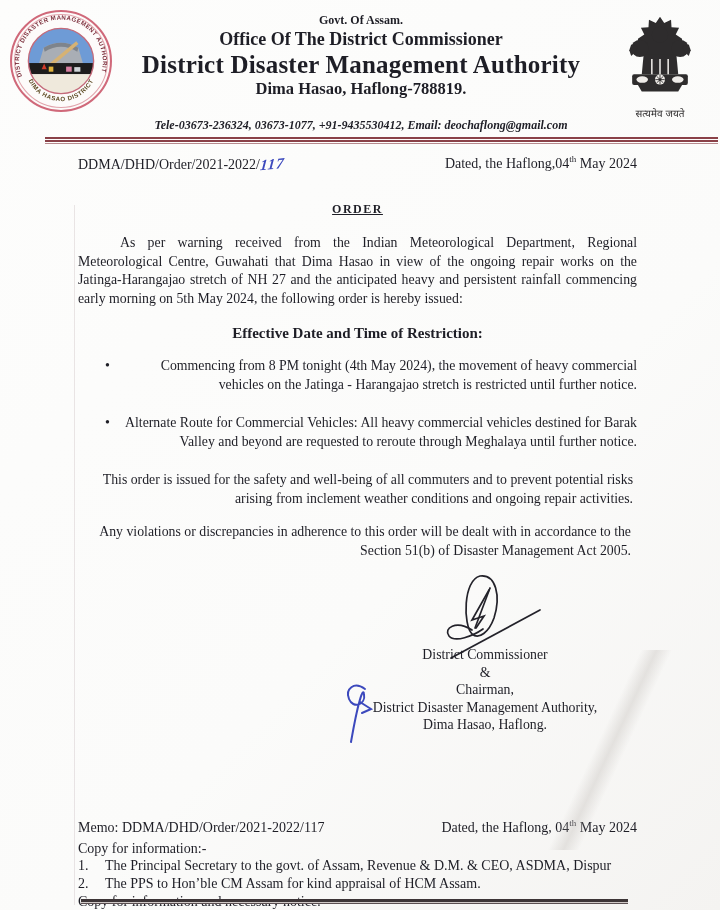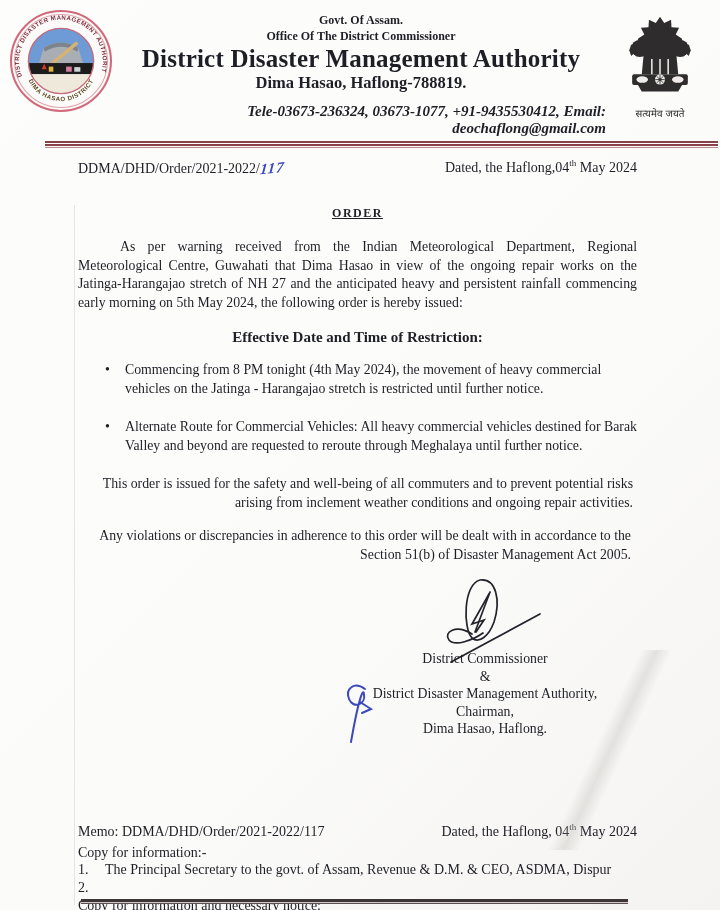--- a/index.html
+++ b/index.html
@@ -18,42 +18,42 @@
     background:linear-gradient(115deg, transparent 46%, rgba(190,185,180,0.35) 50%, transparent 54%);
     pointer-events:none;
   }
   
   .header { display:flex; align-items:flex-start; padding:8px 6px 0 10px; }
   .seal-left { width:106px; flex:0 0 106px; padding-top:2px; }
   .emblem-right { width:108px; flex:0 0 108px; text-align:center; padding-top:4px; }
   .emblem-caption { font-family:"DejaVu Sans", sans-serif; font-size:10px; color:#2c2a2b; margin-top:-2px; }
   .head-center { flex:1; text-align:center; padding-top:5px; }
   .head-line1 { font-size:12px; font-weight:bold; }
-  .head-line2 { font-size:12px; font-weight:bold; margin-top:1px; }
+  .head-line2 { font-size:18px; font-weight:bold; margin-top:1px; }
   .head-line3 { font-size:25px; font-weight:bold; margin-top:1px; letter-spacing:0.2px; }
   .head-line4 { font-size:16.5px; font-weight:bold; margin-top:0px; }
-  .head-line5 { font-size:15px; font-weight:bold; font-style:italic; margin-top:10px;text-align:right; }
+  .head-line5 { font-size:12px; font-weight:bold; font-style:italic; margin-top:19px; }
   .header-rule {
     margin:4px 2px 0 45px; height:7px;
     background:linear-gradient(#8a4148 0 2px, #fdfdfc 2px 3px, #8a4148 3px 5px, #fdfdfc 5px 6px, #b78a8e 6px 7px);
   }
   
   .content { padding:0 83px 0 78px; }
   .ref-row { display:flex; justify-content:space-between; margin-top:12px; font-size:14px; }
   .hand-blue {
     color:#3c49bd; display:inline-block; font-style:italic; font-size:15px;
     transform:rotate(-5deg) skewX(-10deg); letter-spacing:1px; font-weight:bold;
   }
   sup.th { font-size:9px; vertical-align:super; line-height:0; }
   .order-title-wrap { text-align:center; margin-top:26px; }
   .order-title { font-size:12px; font-weight:bold; text-decoration:underline; letter-spacing:1.5px; display:inline-block; }
   .para1 { margin-top:17px; font-size:13.8px; line-height:18.6px; text-align:justify; text-indent:42px; }
   .section-heading { margin-top:17px; font-size:15px; font-weight:bold;text-align:center; }
   ul.bullets { margin-top:15px; list-style:none; padding-left:27px; }
-  ul.bullets li { position:relative; padding-left:20px; font-size:13.8px; line-height:18.4px; margin-bottom:20px; }
+  ul.bullets li { position:relative; padding-left:20px; font-size:13.8px; line-height:18.4px; margin-bottom:20px;text-align:right; }
   ul.bullets li::before { content:"•"; position:absolute; left:0; top:0; font-size:14px; }
   .para-center { text-align:right; font-size:13.8px; line-height:18.6px; }
   .para2 { margin-top:12px; padding:0 4px; }
   .para3 { margin-top:15px; padding:0 6px; }
   
   .sig-block { position:relative; width:300px; margin:8px 2px 0 auto; text-align:center;
                font-size:13.8px; line-height:17.5px; }
   .sig-svg { display:block; margin:0 0 -14px 93px; }
   .blue-initial { position:absolute; left:338px; top:680px; }
   
@@ -179,38 +179,39 @@
         <g fill="none" stroke="#23222a" stroke-width="1.7" stroke-linecap="round">
           <path d="M 52 8 C 68 6, 73 28, 66 50 C 61 64, 51 72, 44 66 C 35 57, 35 12, 52 8 Z"></path>
           <path d="M 62 20 L 47 60"></path>
           <path d="M 61 22 L 44 52 L 56 48 L 48 60"></path>
           <path d="M 44 62 C 28 52, 15 60, 21 68 C 27 75, 45 68, 55 61"></path>
           <path d="M 23 90 L 112 42"></path>
         </g>
       </svg>
       <div>District Commissioner</div>
       <div>&amp;</div>
+      <div>Chairman,</div>
       <div>District Disaster Management Authority,</div>
-      <div>Chairman,</div>
       <div>Dima Hasao, Haflong.</div>
     </div>
 
     <div class="memo-row">
       <div>Memo: DDMA/DHD/Order/2021-2022/117</div>
       <div><span>Dated, the Haflong, 04</span><sup class="th">th</sup><span> May 2024</span></div>
     </div>
 
     <div class="memo-lines">
       <div>Copy for information:-</div>
       <div class="memo-item">
         <span class="num">1.</span>
         <span>The Principal Secretary to the govt. of Assam, Revenue &amp; D.M. &amp; CEO, ASDMA, Dispur</span>
       </div>
       <div class="memo-item">
         <span class="num">2.</span>
+        <span>The PPS to Hon’ble CM Assam for kind appraisal of HCM Assam.</span>
       </div>
       <div>Copy for information and necessary notice:</div>
     </div>
   </div>
 
   <svg class="blue-initial" width="42" height="68" viewBox="0 0 42 68">
     <g fill="none" stroke="#3c49bd" stroke-width="2" stroke-linecap="round">
       <path d="M 27 9 C 16 1, 7 9, 11 19 C 15 29, 28 25, 26 14 C 25 7, 20 22, 13 62"></path>
       <path d="M 22 22 L 33 29 L 24 33"></path>
     </g>

